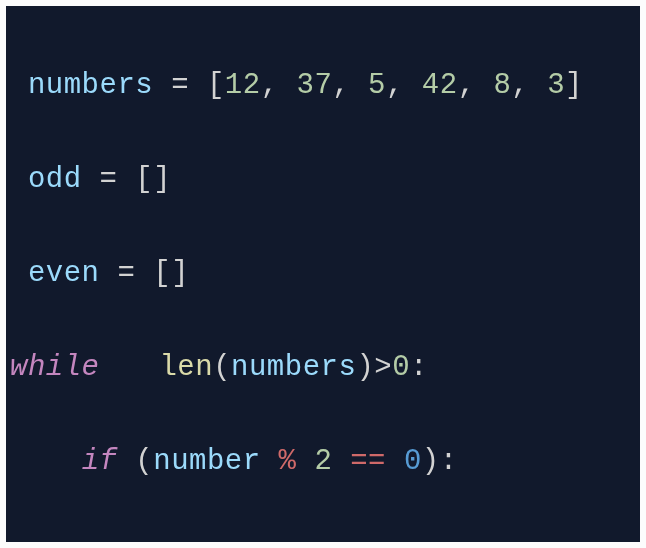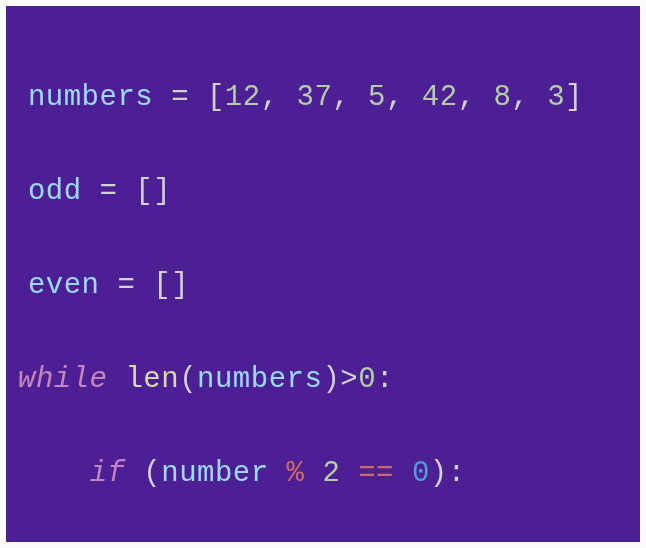--- a/index.html
+++ b/index.html
@@ -7,41 +7,41 @@
     padding: 0;
     width: 646px;
     height: 548px;
     background: #ffffff;
     overflow: hidden;
   }
   .frame {
     box-sizing: border-box;
     width: 646px;
     height: 548px;
-    background: #4c1d95;
+    background: #0f172a;
     border: 6px solid #ffffff;
     font-family: "Consolas", "Menlo", "Courier New", monospace;
     font-size: 29px;
     line-height: 1.62;
     letter-spacing: 0.5px;
     color: #dcdcdc;
     white-space: pre;
-    padding-top: 22px;
+    padding-top: 10px;
     padding-left: 4px;
     position: relative;
     filter: blur(0.3px) contrast(0.98);
   }
   .line { display: block; }
 
   
   .var    { color: #9cdcfe; }       
   .op     { color: #d4d4d4; }       
   .num    { color: #b5cea8; }       
-  .kw     { color: #c586c0; font-style: italic; margin-left: 8px; }  
-  .fn     { color: #dcdcaa; }       
+  .kw     { color: #c586c0; font-style: italic; }  
+  .fn     { color: #dcdcaa; margin-left: 42px; }       
   .redop  { color: #d16969; }       
   .lit0   { color: #569cd6; }   
 </style>
 </head>
 <body>
 
 <div class="frame">
 <span class="line"> <span class="var">numbers</span> <span class="op">=</span> <span class="op">[</span><span class="num">12</span><span class="op">,</span> <span class="num">37</span><span class="op">,</span> <span class="num">5</span><span class="op">,</span> <span class="num">42</span><span class="op">,</span> <span class="num">8</span><span class="op">,</span> <span class="num">3</span><span class="op">]</span></span>
 <span class="line"> <span class="var">odd</span> <span class="op">=</span> <span class="op">[</span><span class="op">]</span></span>
 <span class="line"> <span class="var">even</span> <span class="op">=</span> <span class="op">[</span><span class="op">]</span></span>

